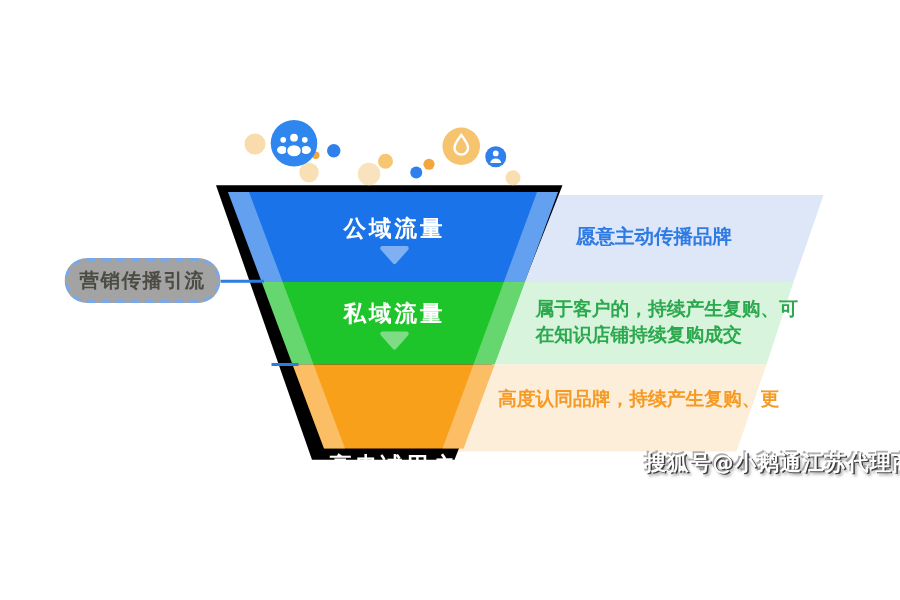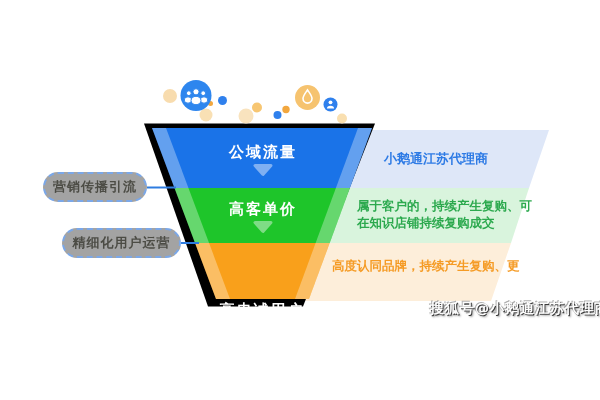--- a/index.html
+++ b/index.html
@@ -82,27 +82,26 @@
     </g>
 
     <g>
       <circle cx="330.5" cy="104.5" r="7" fill="#2f80ed"></circle>
       <circle cx="330.5" cy="102.3" r="1.9" fill="#ffffff"></circle>
       <path d="M326.9,108.6 a3.6,2.9 0 0 1 7.2,0 z" fill="#ffffff"></path>
     </g>
   </svg>
 
   <div class="abs layer-label" style="left:263px;top:143px;">公域流量</div>
-  <div class="abs layer-label" style="left:263px;top:200px;">高客单价</div>
+  <div class="abs layer-label" style="left:263px;top:200px;">私域流量</div>
   <div class="abs layer-label" style="left:262px;top:261px;margin-top:40px;">高忠诚用户</div>
 
   <div class="abs pill" style="left:43px;top:172px;width:104px;height:30px;">营销传播引流</div>
-  <div class="abs pill" style="left:62px;top:228px;width:119px;height:30px;">精细化用户运营</div>
 
-  <div class="abs panel-text p1" style="left:384px;top:150px;">小鹅通江苏代理商</div>
+  <div class="abs panel-text p1" style="left:384px;top:150px;">愿意主动传播品牌</div>
 
   <div class="abs" style="left:357px;top:197px;">
     <div class="panel-text p2">属于客户的，持续产生复购、可</div>
     <div class="panel-text p2">在知识店铺持续复购成交</div>
   </div>
 
   <div class="abs" style="left:332px;top:257px;">
     <div class="panel-text p3">高度认同品牌，持续产生复购、更</div>
   </div>
 

